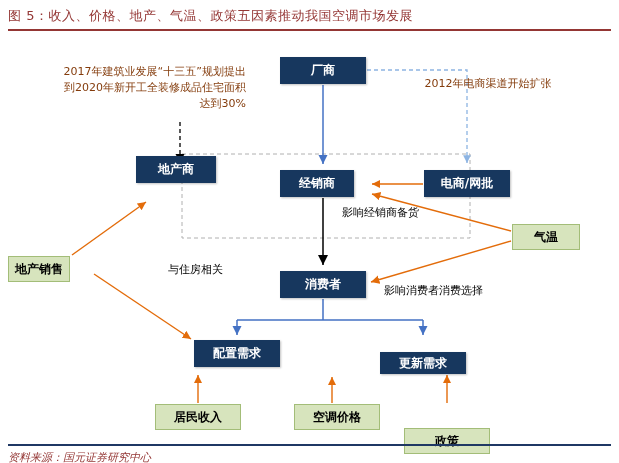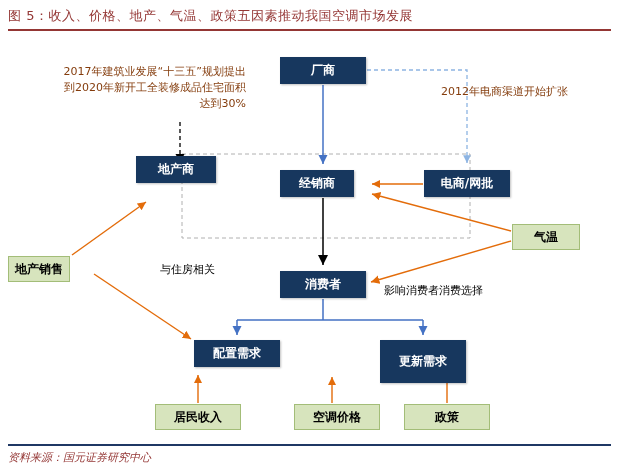--- a/index.html
+++ b/index.html
@@ -83,30 +83,31 @@
       <line x1="332" y1="371" x2="332" y2="345" stroke="#E36C0A" stroke-width="1.4" marker-end="url(#mo)"></line>
       <line x1="447" y1="371" x2="447" y2="343" stroke="#E36C0A" stroke-width="1.4" marker-end="url(#mo)"></line>
     </svg>
 
     <div class="node blue" style="left:280px;top:25px;width:86px;height:27px">厂商</div>
     <div class="node blue" style="left:136px;top:124px;width:80px;height:27px">地产商</div>
     <div class="node blue" style="left:280px;top:138px;width:74px;height:27px">经销商</div>
     <div class="node blue" style="left:424px;top:138px;width:86px;height:27px">电商/网批</div>
     <div class="node blue" style="left:280px;top:239px;width:86px;height:27px">消费者</div>
     <div class="node blue" style="left:194px;top:308px;width:86px;height:27px">配置需求</div>
-    <div class="node blue" style="left:380px;top:308px;width:86px;height:43px">更新需求</div>
+    <div class="node blue" style="left:380px;top:320px;width:86px;height:22px">更新需求</div>
 
     <div class="node green" style="left:512px;top:192px;width:68px;height:26px">气温</div>
     <div class="node green" style="left:8px;top:224px;width:62px;height:26px">地产销售</div>
     <div class="node green" style="left:155px;top:372px;width:86px;height:26px">居民收入</div>
     <div class="node green" style="left:294px;top:372px;width:86px;height:26px">空调价格</div>
-    <div class="node green" style="left:404px;top:372px;width:86px;height:26px">政策</div>
+    <div class="node green" style="left:404px;top:396px;width:86px;height:26px">政策</div>
 
     <div class="ann red" style="left:60px;top:32px;width:186px">2017年建筑业发展“十三五”规划提出到2020年新开工全装修成品住宅面积达到30%</div>
-    <div class="ann red" style="left:408px;top:52px;width:160px;text-align:right">2012年电商渠道开始扩张</div>
-    <div class="ann black" style="left:160px;top:230px">与住房相关</div>
+    <div class="ann red" style="left:408px;top:44px;width:160px;text-align:center">2012年电商渠道开始扩张</div>
+    <div class="ann black" style="left:342px;top:173px">影响经销商备货</div>
+    <div class="ann black" style="left:168px;top:230px">与住房相关</div>
     <div class="ann black" style="left:384px;top:251px">影响消费者消费选择</div>
   </div>
 
   <div class="bottom-rule"></div>
   <div class="source">资料来源：国元证券研究中心</div>
 
 </div>
 
 </body></html>

